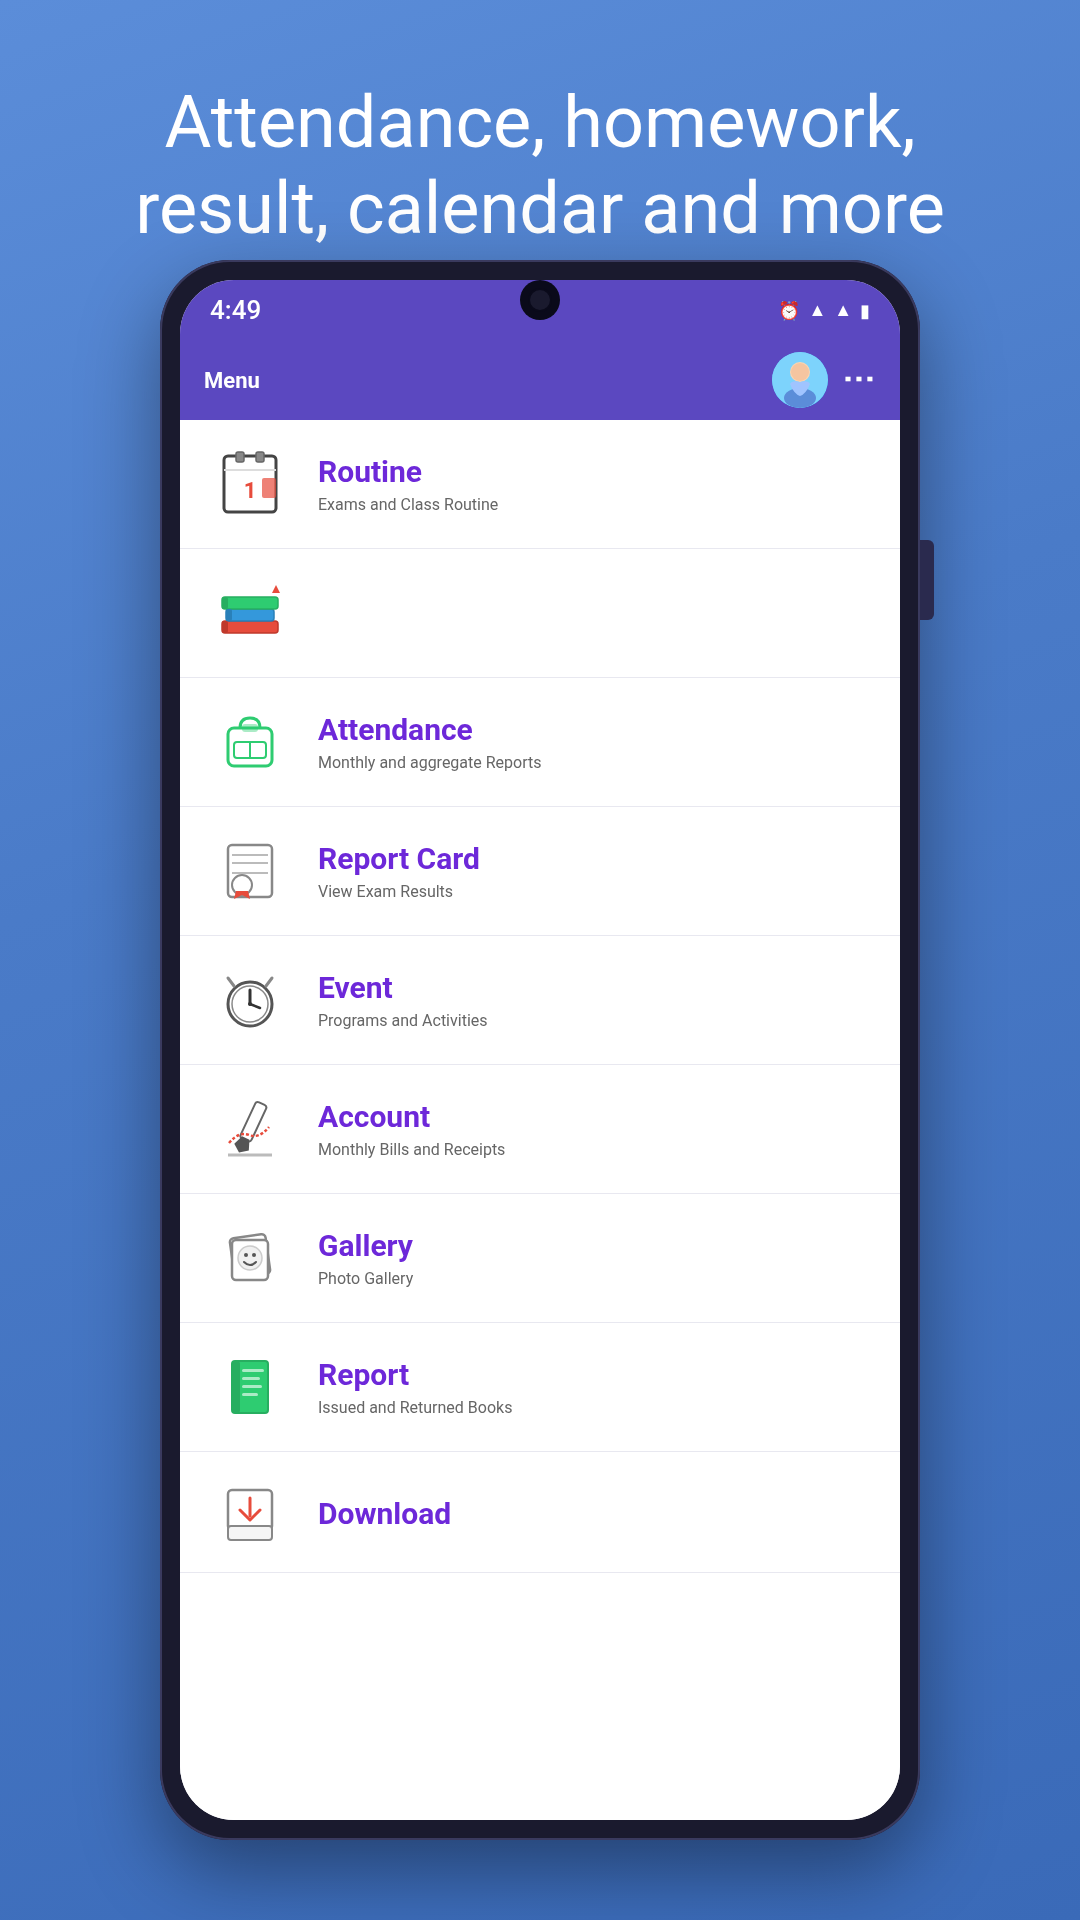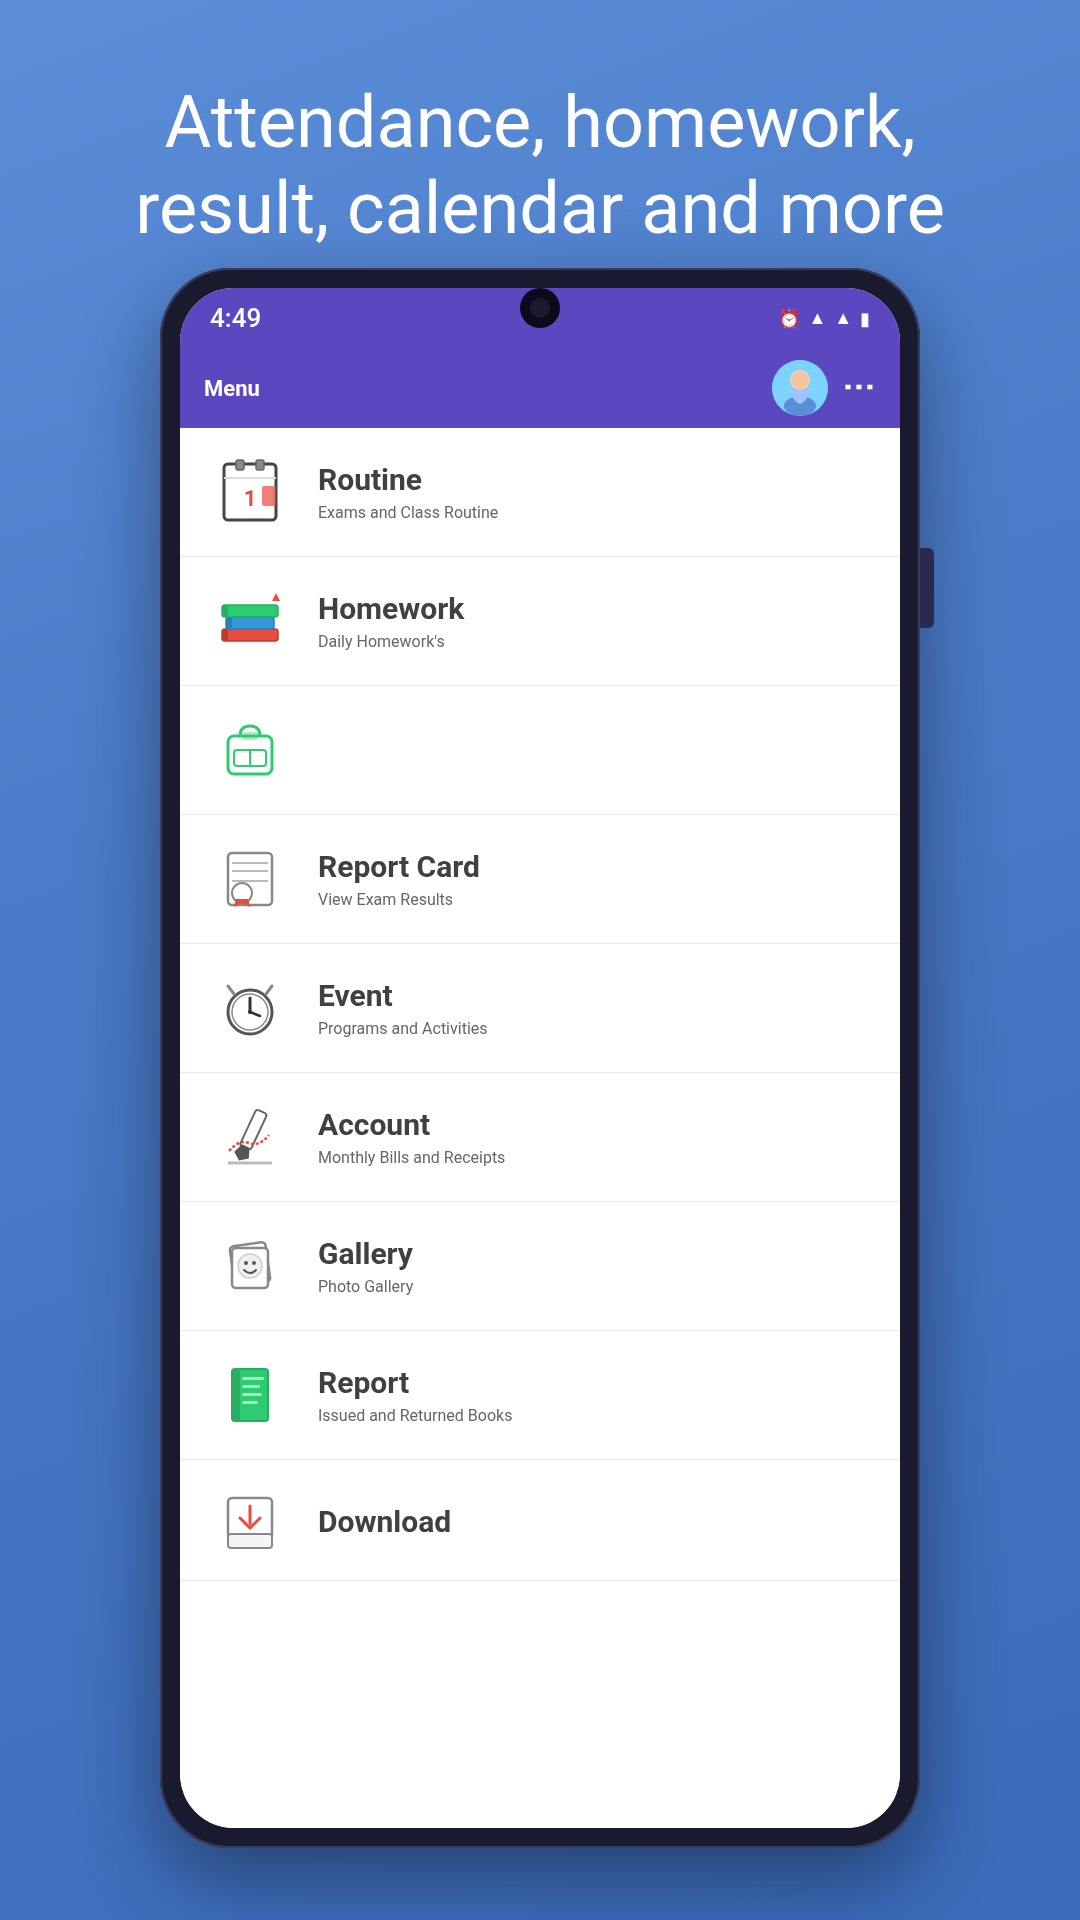--- a/index.html
+++ b/index.html
@@ -34,21 +34,20 @@
     }
 
     .phone-frame {
       width: 100%;
       height: 100%;
       background: #1a1a2e;
       border-radius: 70px;
       padding: 20px;
       box-shadow: 0 30px 80px rgba(0,0,0,0.4), inset 0 0 0 2px #3a3a5e;
       position: relative;
-      margin-top: 8px;
     }
 
     
     .phone-frame::before {
       content: '';
       position: absolute;
       right: -14px;
       top: 280px;
       width: 14px;
       height: 80px;
@@ -185,21 +184,21 @@
     }
 
     .menu-icon svg {
       width: 72px;
       height: 72px;
     }
 
     .menu-text .item-title {
       font-size: 30px;
       font-weight: 700;
-      color: #404040;
+      color: #6d28d9;
       margin-bottom: 6px;
     }
 
     .menu-text .item-subtitle {
       font-size: 16px;
       color: #666;
       font-weight: 400;
     }
   </style>
 </head>
@@ -266,36 +265,36 @@
               <rect x="8" y="44" width="56" height="12" rx="3" fill="#e74c3c" stroke="#c0392b" stroke-width="1.5"></rect>
               <rect x="12" y="32" width="48" height="12" rx="3" fill="#3498db" stroke="#2980b9" stroke-width="1.5"></rect>
               <rect x="8" y="20" width="56" height="12" rx="3" fill="#2ecc71" stroke="#27ae60" stroke-width="1.5"></rect>
               <rect x="8" y="44" width="6" height="12" rx="2" fill="#c0392b"></rect>
               <rect x="12" y="32" width="6" height="12" rx="2" fill="#2980b9"></rect>
               <rect x="8" y="20" width="6" height="12" rx="2" fill="#27ae60"></rect>
 
               <polygon points="58,16 62,8 66,16" fill="#e74c3c"></polygon>
             </svg>
           </div>
-          <div class="menu-text">
-            <div class="item-title">Homework</div>
-            <div class="item-subtitle">Daily Homework's</div>
-          </div>
         </div>
 
         <div class="menu-item">
           <div class="menu-icon">
             <svg viewBox="0 0 72 72" fill="none" xmlns="http://www.w3.org/2000/svg">
 
               <rect x="14" y="22" width="44" height="38" rx="6" fill="white" stroke="#2ecc71" stroke-width="3"></rect>
               <path d="M26 22 Q26 12 36 12 Q46 12 46 22" stroke="#2ecc71" stroke-width="3" fill="none"></path>
               <rect x="28" y="18" width="16" height="8" rx="3" fill="#2ecc71" opacity="0.4"></rect>
               <rect x="20" y="36" width="32" height="16" rx="3" fill="none" stroke="#2ecc71" stroke-width="2"></rect>
               <line x1="36" y1="36" x2="36" y2="52" stroke="#2ecc71" stroke-width="2"></line>
             </svg>
+          </div>
+          <div class="menu-text">
+            <div class="item-title">Attendance</div>
+            <div class="item-subtitle">Monthly and aggregate Reports</div>
           </div>
         </div>
 
         <div class="menu-item">
           <div class="menu-icon">
             <svg viewBox="0 0 72 72" fill="none" xmlns="http://www.w3.org/2000/svg">
 
               <rect x="14" y="10" width="44" height="52" rx="4" fill="white" stroke="#888" stroke-width="2.5"></rect>
               <circle cx="28" cy="50" r="10" fill="white" stroke="#888" stroke-width="2"></circle>
               <path d="M22 56 L20 64 L28 60 L36 64 L34 56" fill="#e74c3c"></path>

